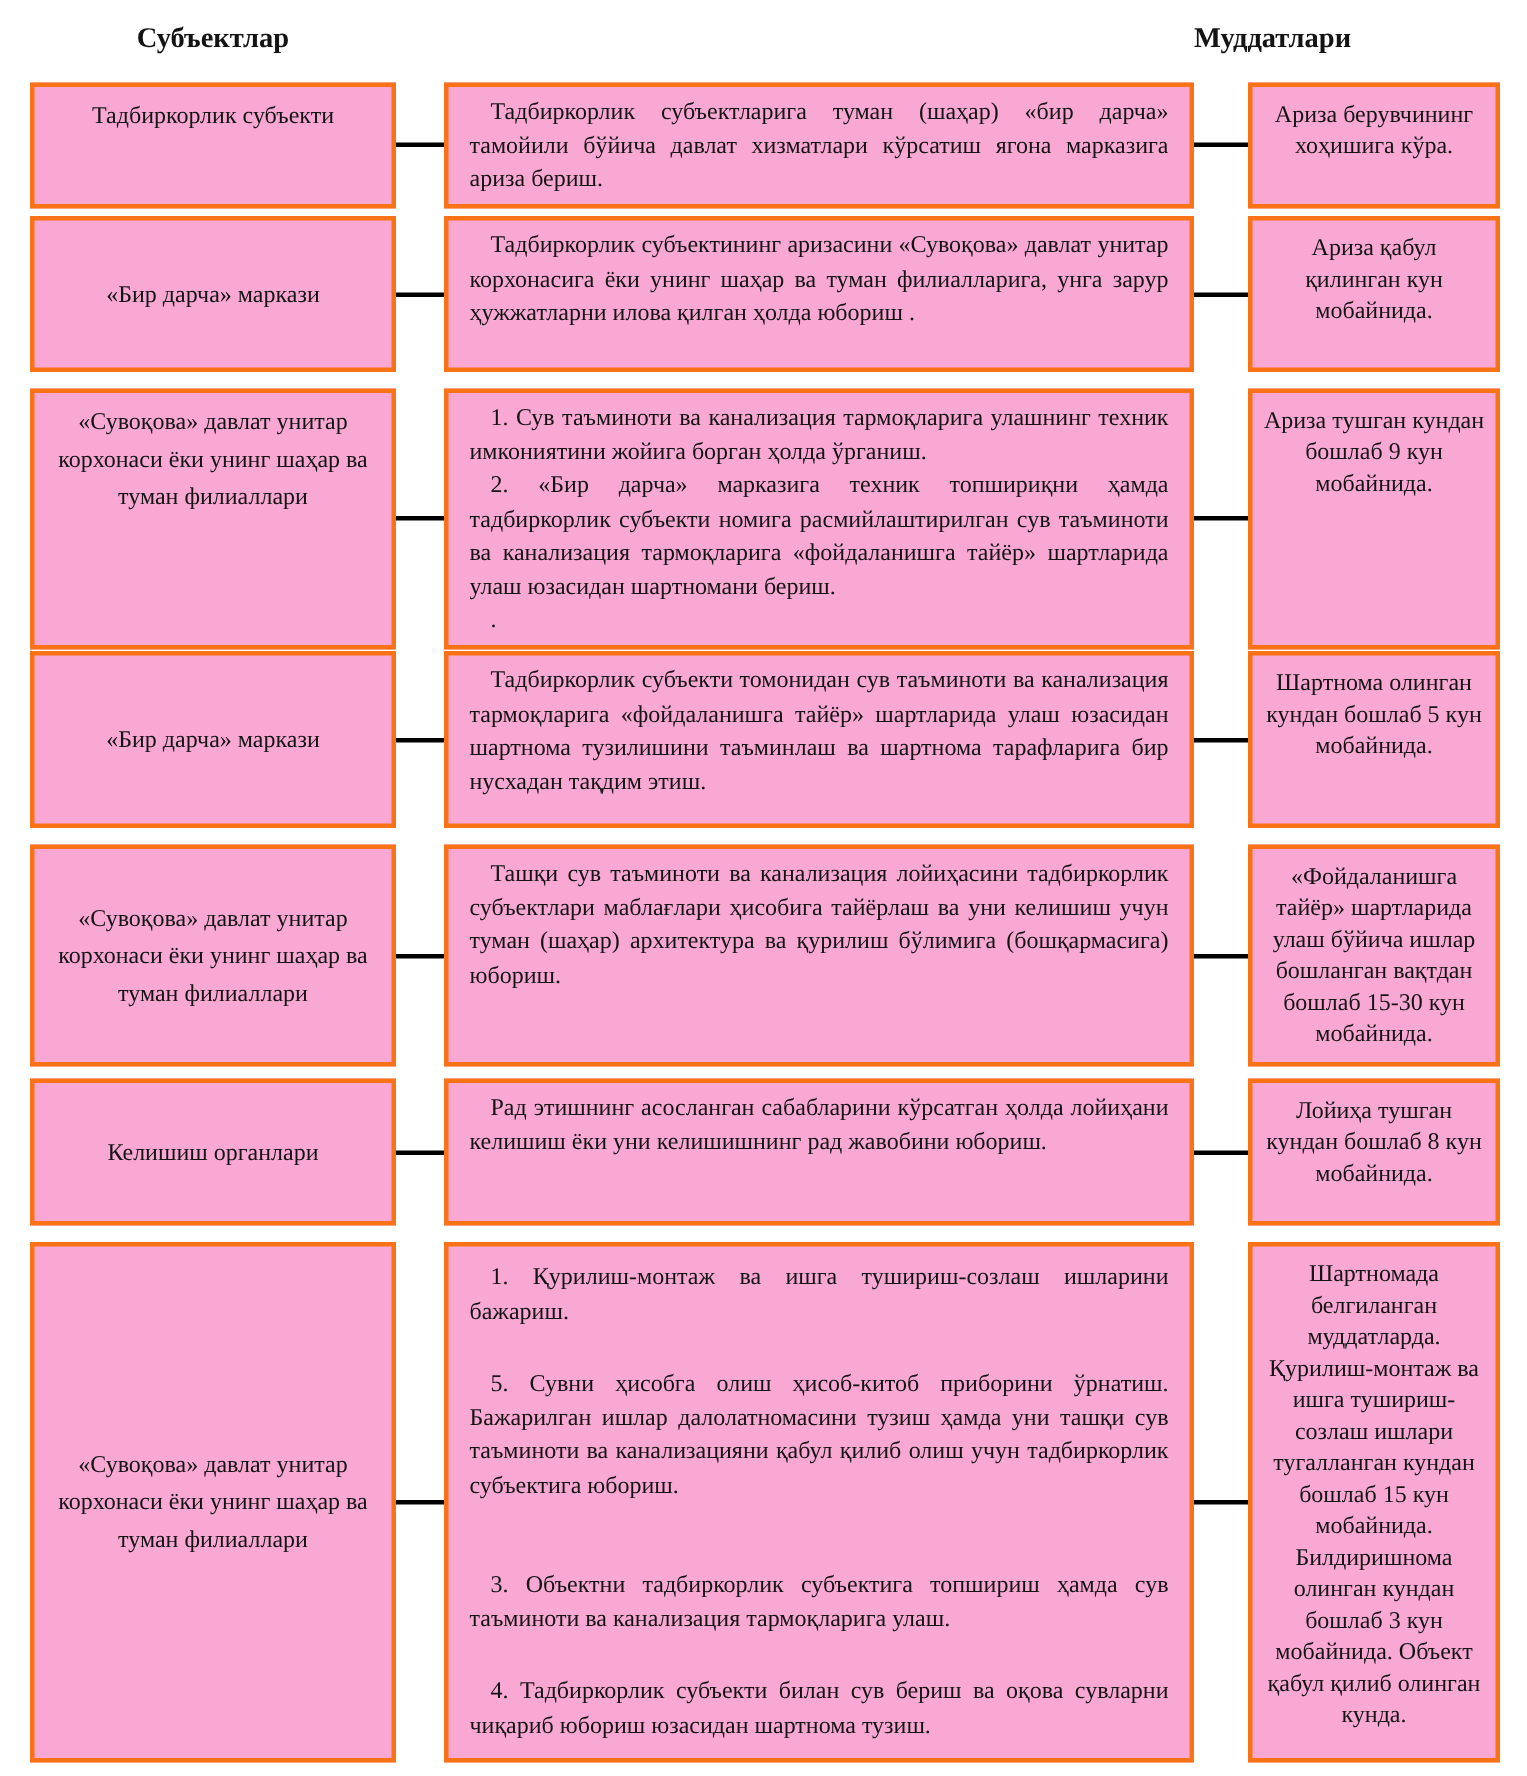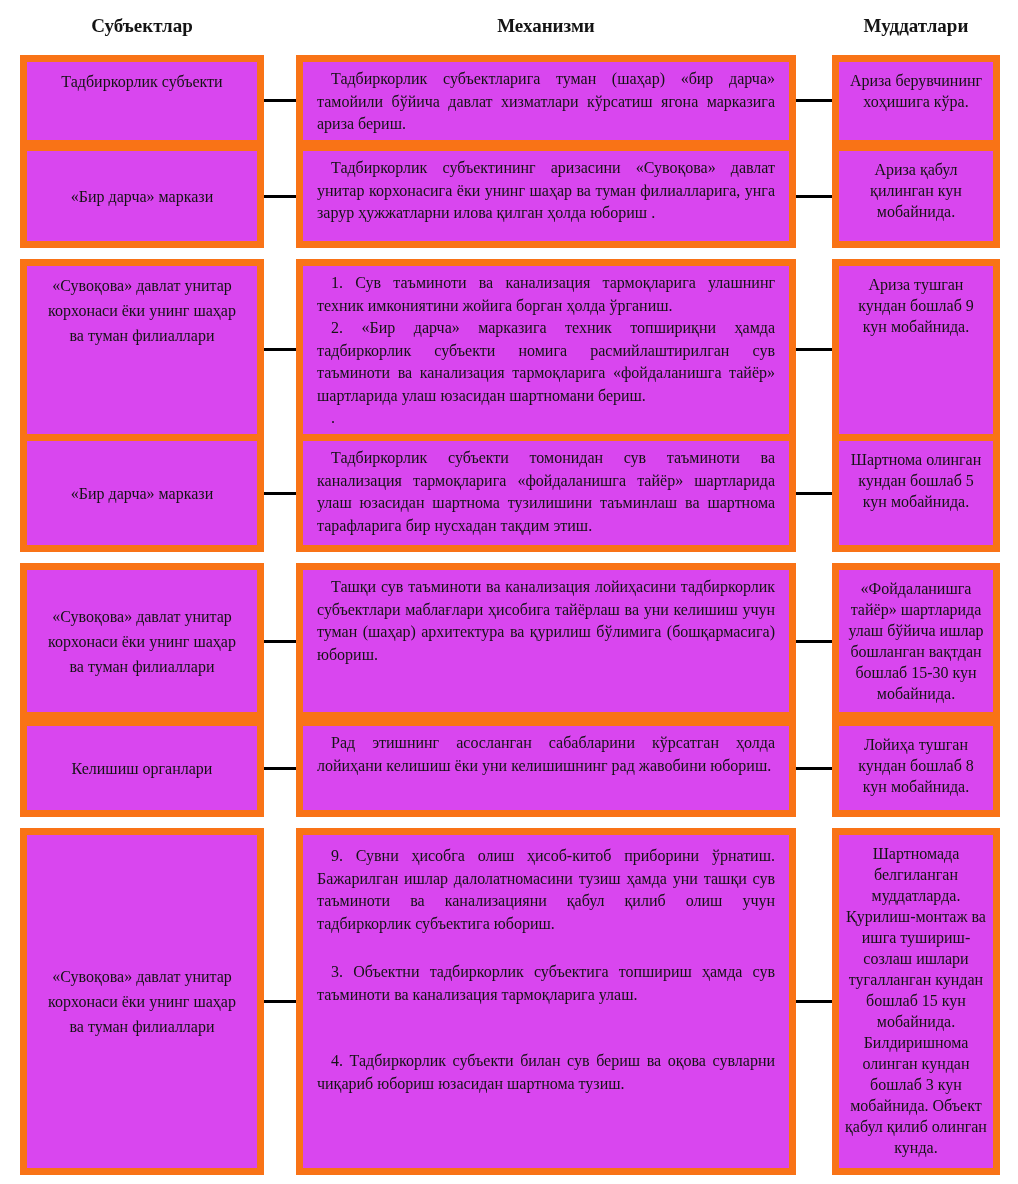--- a/index.html
+++ b/index.html
@@ -30,22 +30,22 @@
   .row { margin-bottom: 11px; }
   .row-1 { height: 78px; }
   .row-2 { height: 104px; }
   .row-3 { height: 164px; }
   .row-4 { height: 118px; }
   .row-5 { height: 145px; }
   .row-6 { height: 98px; }
   .row-7 { height: 347px; margin-bottom: 0; }
 
   .box {
-    border: 7px solid #f97316;
-    background: #d946ef;
+    border: 3px solid #f97316;
+    background: #f9a8d4;
     height: 100%;
   }
 
   .subject-box {
     display: flex;
     flex-direction: column;
     justify-content: center;
     text-align: center;
     padding: 6px 12px;
     font-size: 16px;
@@ -86,21 +86,20 @@
   }
 </style>
 </head>
 <body>
 
 <div class="page">
 
   <div class="grid5 header-row">
     <div class="hcell">Субъектлар</div>
     <div></div>
-    <div class="hcell">Механизми</div>
     <div></div>
     <div class="hcell">Муддатлари</div>
   </div>
 
   <div id="rows">
   <div class="grid5 row row-1">
     <div class="box subject-box">
       <div class="subject-text">Тадбиркорлик субъекти</div>
     </div>
     <div class="connector"></div>
@@ -184,21 +183,22 @@
       <div class="term-text">Лойиҳа тушган кундан бошлаб 8 кун мобайнида.</div>
     </div>
   </div>
 
   <div class="grid5 row row-7">
     <div class="box subject-box">
       <div class="subject-text">«Сувоқова» давлат унитар корхонаси ёки унинг шаҳар ва туман филиаллари</div>
     </div>
     <div class="connector"></div>
     <div class="box mechanism-box">
-          <p class="mech-p">9. Сувни ҳисобга олиш ҳисоб-китоб приборини ўрнатиш. Бажарилган ишлар далолатномасини тузиш ҳамда уни ташқи сув таъминоти ва канализацияни қабул қилиб олиш учун тадбиркорлик субъектига юбориш.</p>
+          <p class="mech-p">1. Қурилиш-монтаж ва ишга тушириш-созлаш ишларини бажариш.</p>
+          <p class="mech-p">5. Сувни ҳисобга олиш ҳисоб-китоб приборини ўрнатиш. Бажарилган ишлар далолатномасини тузиш ҳамда уни ташқи сув таъминоти ва канализацияни қабул қилиб олиш учун тадбиркорлик субъектига юбориш.</p>
           <p class="mech-p">3. Объектни тадбиркорлик субъектига топшириш ҳамда сув таъминоти ва канализация тармоқларига улаш.</p>
           <p class="mech-p">4. Тадбиркорлик субъекти билан сув бериш ва оқова сувларни чиқариб юбориш юзасидан шартнома тузиш.</p>
         </div>
     <div class="connector"></div>
     <div class="box term-box">
       <div class="term-text">Шартномада белгиланган муддатларда. Қурилиш-монтаж ва ишга тушириш-созлаш ишлари тугалланган кундан бошлаб 15 кун мобайнида. Билдиришнома олинган кундан бошлаб 3 кун мобайнида. Объект қабул қилиб олинган кунда.</div>
     </div>
   </div>
 </div>
 

